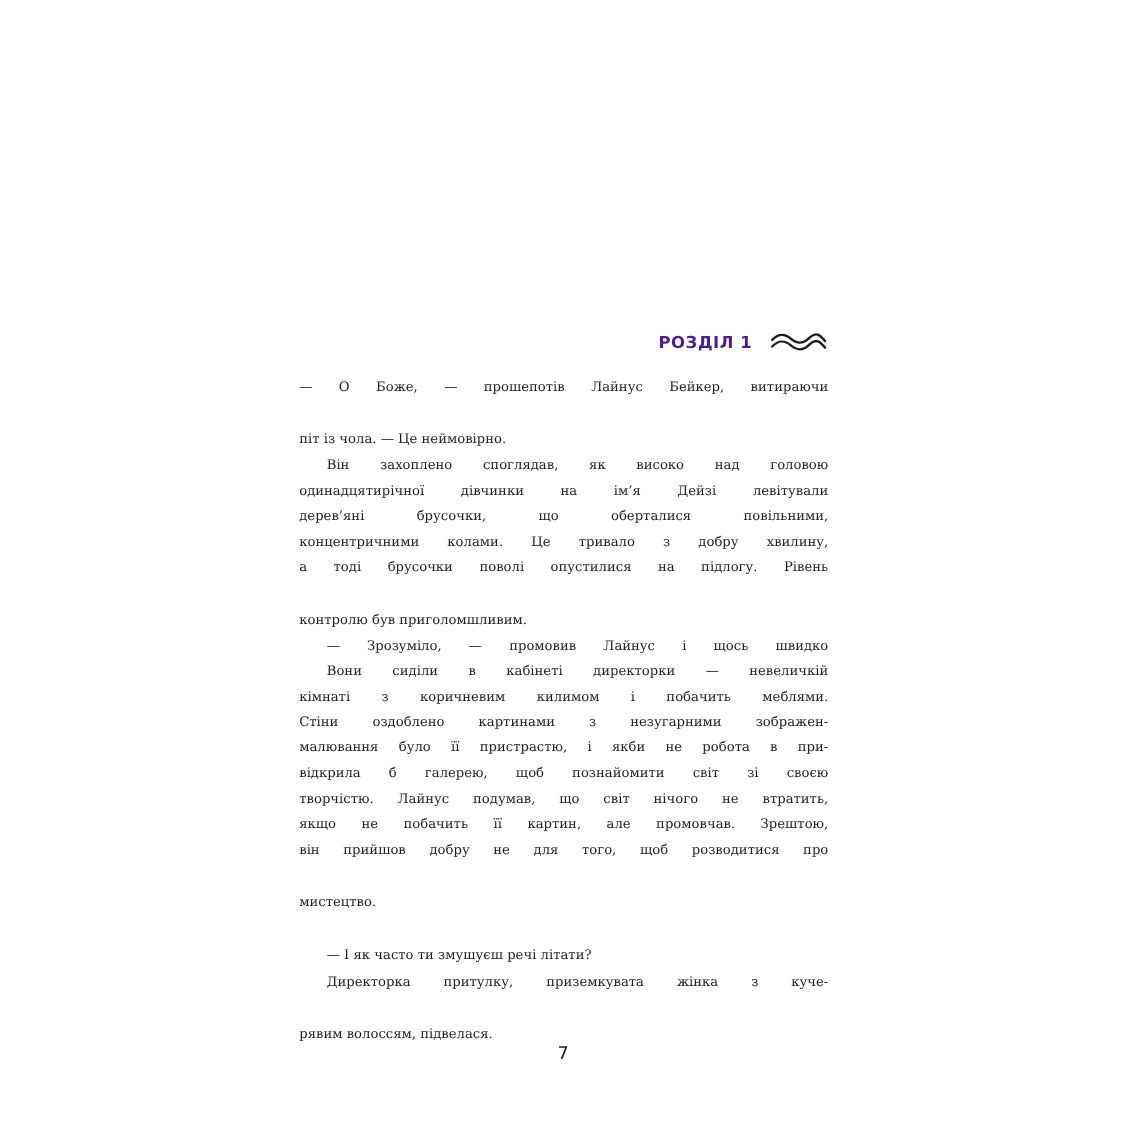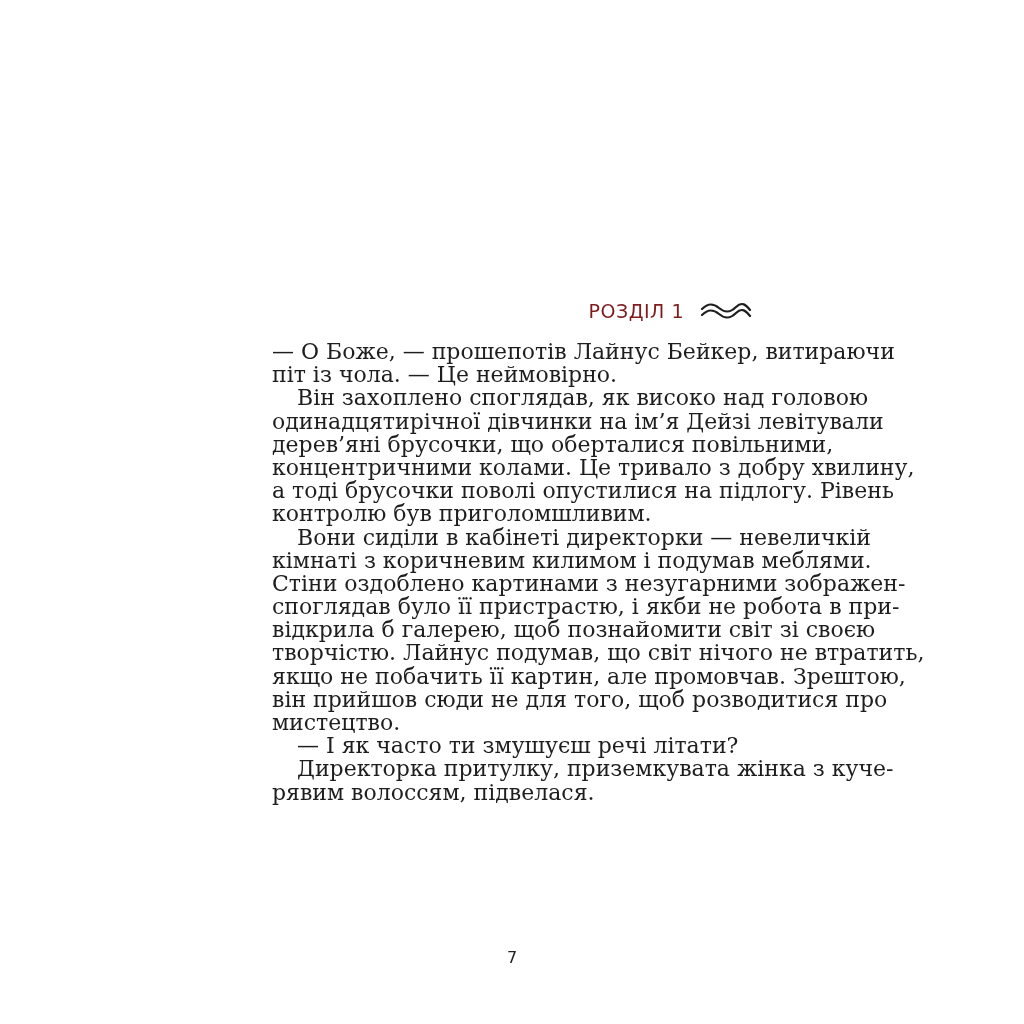--- a/index.html
+++ b/index.html
@@ -23,51 +23,52 @@
       position: absolute;
       top: 296px;
       right: 272px;
       height: 30px;
       display: flex;
       align-items: center;
       gap: 16px;
     }
     .chapter-title {
       font-family: "DejaVu Sans", sans-serif;
-      font-size: 19px;
+      font-size: 15px;
       letter-spacing: 0.5px;
-      color: #7f1d1d;
-      font-weight: normal;
+      color: #4c1d95;
+      font-weight: bold;
       line-height: 30px;
     }
     .wave-icon {
       width: 52px;
       height: 22px;
       display: block;
     }
     .text-block {
       position: absolute;
       left: 272px;
       top: 340px;
       width: 481px;
       font-family: "DejaVu Serif", serif;
-      font-size: 22px;
+      font-size: 12px;
       line-height: 23.2px;
       color: #1e1e1e;
     }
     .text-block .line {
       display: block;
       text-align: justify;
       text-align-last: justify;
       white-space: nowrap;
       height: 23.2px;
       overflow: visible;
     }
     .text-block .line.last {
       text-align-last: left;
+      margin-top: 25px;
     }
     .text-block .line.indent {
       padding-left: 25px;
     }
     .page-number {
       position: absolute;
       top: 948px;
       left: 0;
       width: 1024px;
       text-align: center;
@@ -91,28 +92,29 @@
 
   <div class="text-block" id="text-block">
       <span class="line">— О Боже, — прошепотів Лайнус Бейкер, витираючи</span>
       <span class="line last">піт із чола. — Це неймовірно.</span>
       <span class="line indent">Він захоплено споглядав, як високо над головою</span>
       <span class="line">одинадцятирічної дівчинки на ім’я Дейзі левітували</span>
       <span class="line">дерев’яні брусочки, що оберталися повільними,</span>
       <span class="line">концентричними колами. Це тривало з добру хвилину,</span>
       <span class="line">а тоді брусочки поволі опустилися на підлогу. Рівень</span>
       <span class="line last">контролю був приголомшливим.</span>
+      <span class="line indent">— Зрозуміло, — промовив Лайнус і щось швидко</span>
       <span class="line indent">Вони сиділи в кабінеті директорки — невеличкій</span>
-      <span class="line">кімнаті з коричневим килимом і подумав меблями.</span>
+      <span class="line">кімнаті з коричневим килимом і побачить меблями.</span>
       <span class="line">Стіни оздоблено картинами з незугарними зображен-</span>
-      <span class="line">споглядав було її пристрастю, і якби не робота в при-</span>
+      <span class="line">малювання було її пристрастю, і якби не робота в при-</span>
       <span class="line">відкрила б галерею, щоб познайомити світ зі своєю</span>
       <span class="line">творчістю. Лайнус подумав, що світ нічого не втратить,</span>
       <span class="line">якщо не побачить її картин, але промовчав. Зрештою,</span>
-      <span class="line">він прийшов сюди не для того, щоб розводитися про</span>
+      <span class="line">він прийшов добру не для того, щоб розводитися про</span>
       <span class="line last">мистецтво.</span>
       <span class="line indent last">— І як часто ти змушуєш речі літати?</span>
       <span class="line indent">Директорка притулку, приземкувата жінка з куче-</span>
       <span class="line last">рявим волоссям, підвелася.</span>
     </div>
 
   <div class="page-number">7</div>
 
 </div>
 

